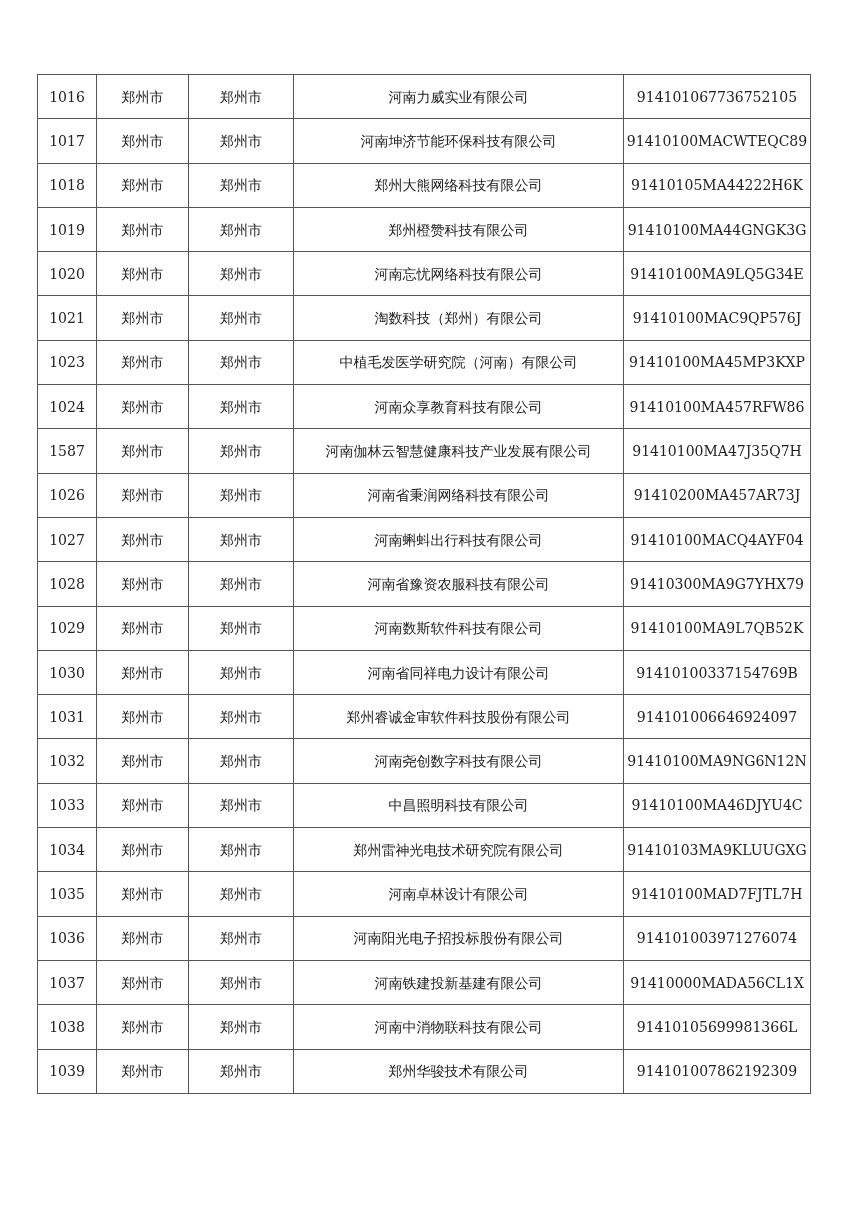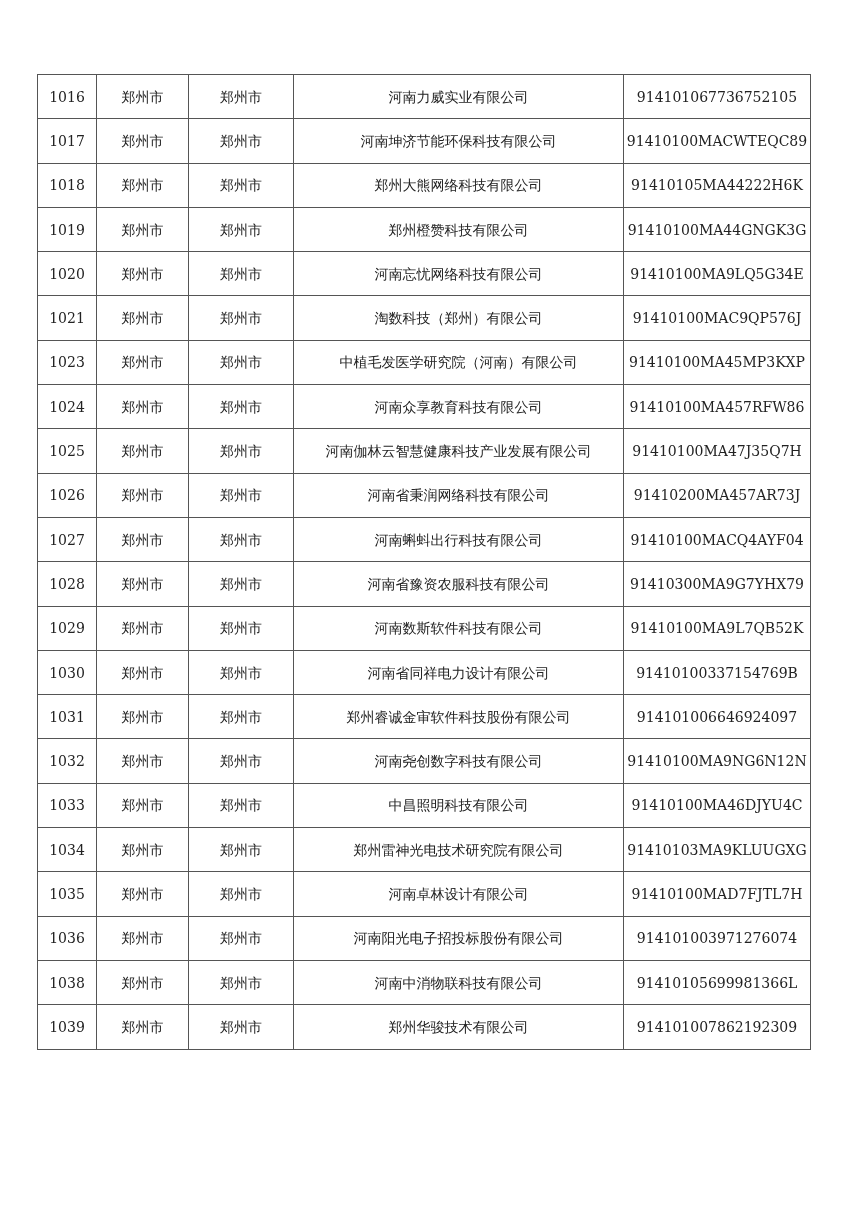--- a/index.html
+++ b/index.html
@@ -84,21 +84,21 @@
     <td class="code">91410100MA45MP3KXP</td>
   </tr>
         <tr>
     <td class="num">1024</td>
     <td class="cn">郑州市</td>
     <td class="cn">郑州市</td>
     <td class="cn">河南众享教育科技有限公司</td>
     <td class="code">91410100MA457RFW86</td>
   </tr>
         <tr>
-    <td class="num">1025</td>
+    <td class="num">1587</td>
     <td class="cn">郑州市</td>
     <td class="cn">郑州市</td>
     <td class="cn">河南伽林云智慧健康科技产业发展有限公司</td>
     <td class="code">91410100MA47J35Q7H</td>
   </tr>
         <tr>
     <td class="num">1026</td>
     <td class="cn">郑州市</td>
     <td class="cn">郑州市</td>
     <td class="cn">河南省秉润网络科技有限公司</td>
@@ -166,20 +166,27 @@
     <td class="cn">郑州市</td>
     <td class="cn">河南卓林设计有限公司</td>
     <td class="code">91410100MAD7FJTL7H</td>
   </tr>
         <tr>
     <td class="num">1036</td>
     <td class="cn">郑州市</td>
     <td class="cn">郑州市</td>
     <td class="cn">河南阳光电子招投标股份有限公司</td>
     <td class="code">914101003971276074</td>
+  </tr>
+        <tr>
+    <td class="num">1037</td>
+    <td class="cn">郑州市</td>
+    <td class="cn">郑州市</td>
+    <td class="cn">河南铁建投新基建有限公司</td>
+    <td class="code">91410000MADA56CL1X</td>
   </tr>
         <tr>
     <td class="num">1038</td>
     <td class="cn">郑州市</td>
     <td class="cn">郑州市</td>
     <td class="cn">河南中消物联科技有限公司</td>
     <td class="code">91410105699981366L</td>
   </tr>
         <tr>
     <td class="num">1039</td>

